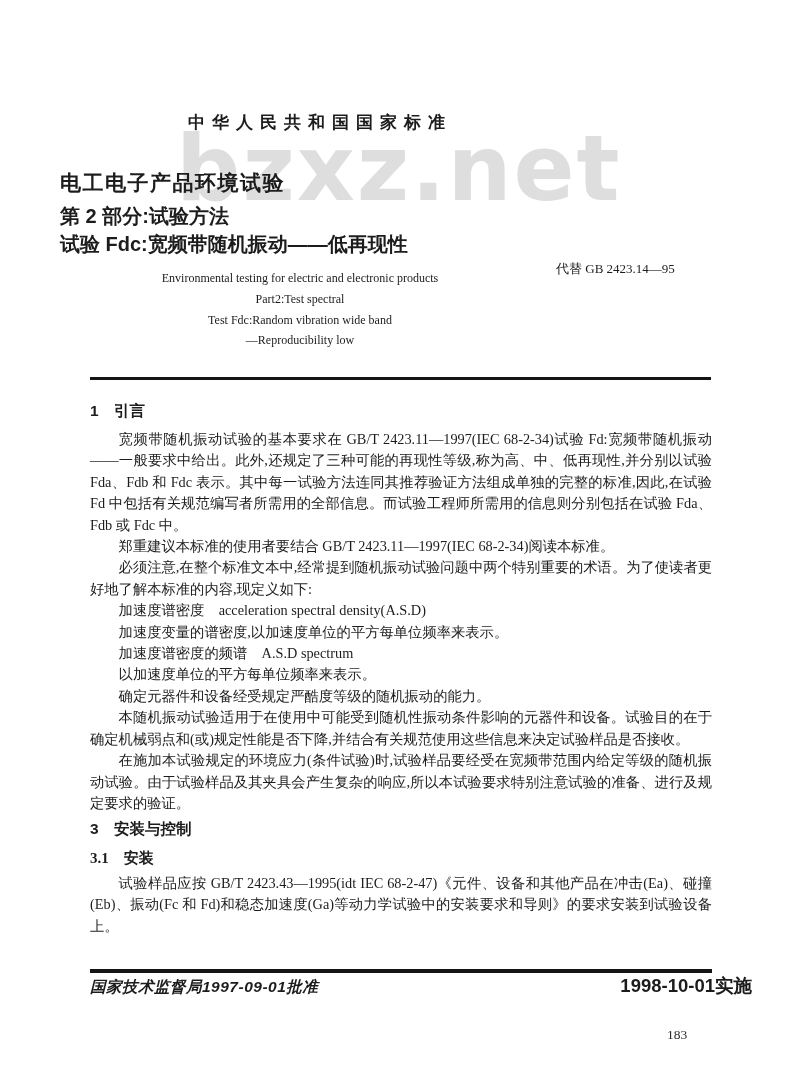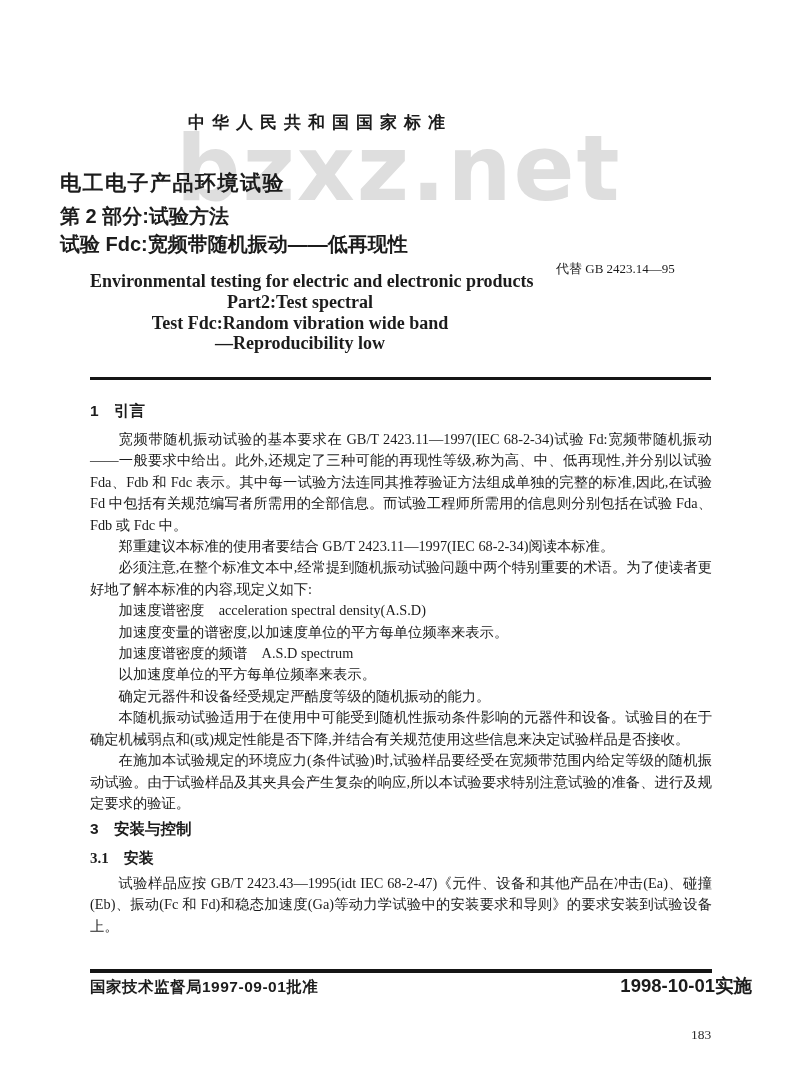--- a/index.html
+++ b/index.html
@@ -34,21 +34,21 @@
   .std-no{
     position:absolute;left:552px;top:214px;z-index:1;
     font-weight:700;font-size:14.5px;line-height:17.5px;
     white-space:nowrap;
   }
   .replaces{
     position:absolute;left:556px;top:260px;z-index:1;
     font-size:13px;white-space:nowrap;
   }
   .title-en{position:absolute;left:90px;width:420px;text-align:center;
-    font-weight:700;font-size:18px;z-index:1;white-space:nowrap;}
+    font-weight:400;font-size:12px;z-index:1;white-space:nowrap;}
   .e1{top:271px;}
   .e2{top:292px;}
   .e3{top:313px;}
   .e4{top:333px;}
   .rule-top{position:absolute;left:90px;top:377px;width:621px;height:3px;background:#151515;}
   .body{
     position:absolute;left:90px;top:396px;width:622px;z-index:1;
     font-size:14.3px;line-height:21.4px;text-align:justify;
   }
   .sec-heading{
@@ -58,30 +58,30 @@
   }
   .sub-heading{
     font-size:15px;font-weight:700;line-height:21.4px;
     margin:8px 0 3px 0;
   }
   .body p{margin:0;text-indent:2em;}
   .rule-bottom{position:absolute;left:90px;top:969px;width:622px;height:4px;background:#151515;}
   .footer-approved{
     position:absolute;left:90px;top:977px;
     font-family:"Liberation Sans","DejaVu Sans",sans-serif;
-    font-size:15.5px;font-weight:700;letter-spacing:0.5px;
+    font-size:15.5px;font-weight:700;letter-spacing:0.5px;font-style:italic;
   }
   .footer-implemented{
     position:absolute;right:88px;top:973px;
     font-family:"Liberation Sans","DejaVu Sans",sans-serif;
     font-size:18.5px;font-weight:700;
   }
   .page-number{
     position:absolute;left:667px;top:1027px;
-    font-size:13.5px;color:#2a2a2a;margin-left:24px;
+    font-size:13.5px;color:#2a2a2a;
   }
 </style>
 </head>
 <body>
 
 <div class="page">
 
   <div class="watermark">bzxz.net</div>
 
   <div class="hdr-type">中华人民共和国国家标准</div>

